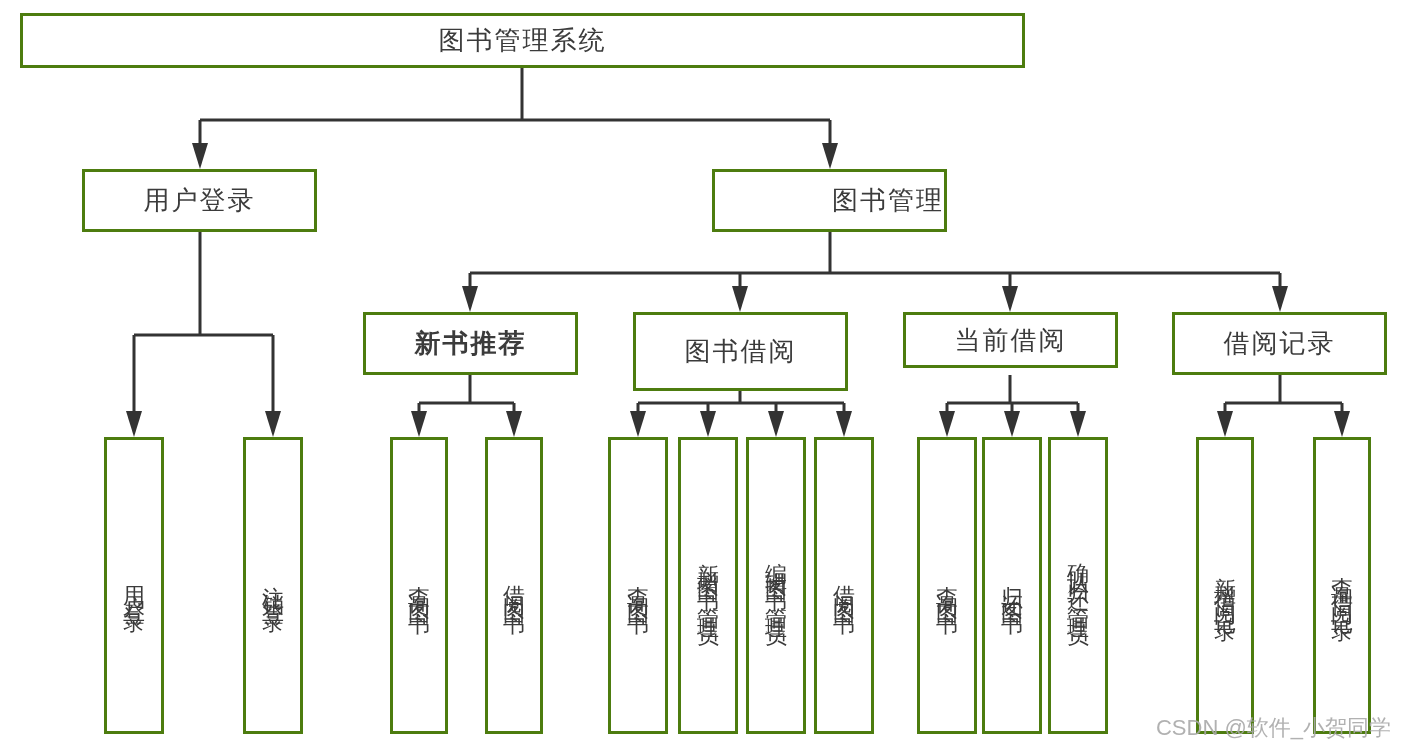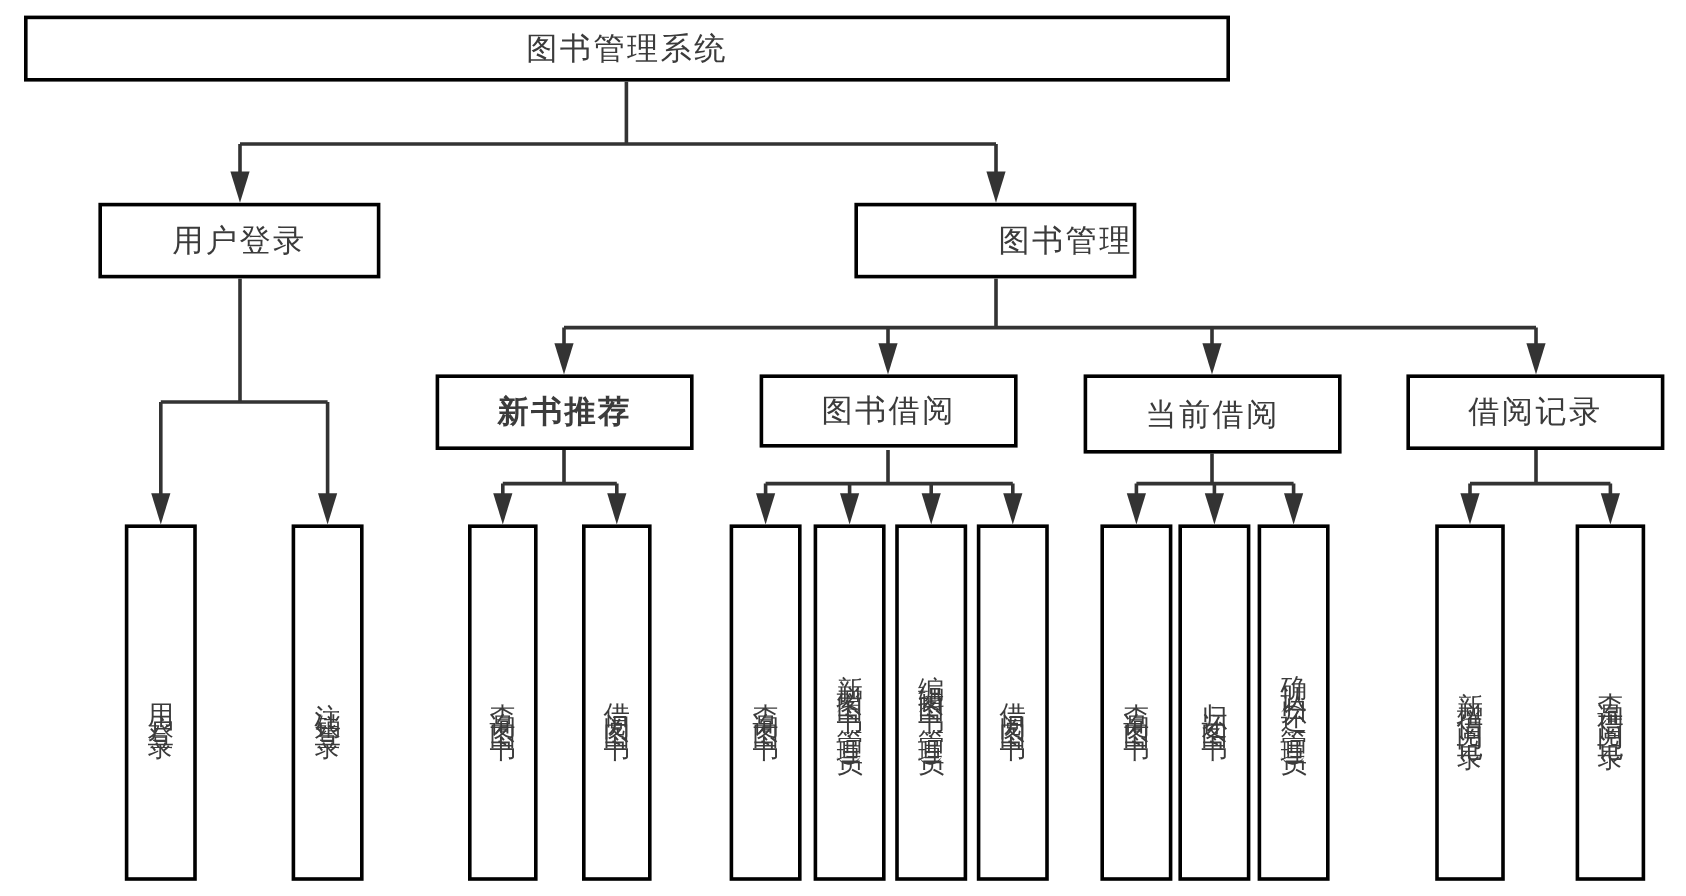--- a/index.html
+++ b/index.html
@@ -20,38 +20,38 @@
     left: 0;
     top: 0;
     width: 1405px;
     height: 747px;
     z-index: 1;
   }
   .node {
     position: absolute;
     box-sizing: border-box;
     background: #ffffff;
-    border: 3px solid #000000;
+    border: 3px solid #4d7c0f;
     color: #3b3b3b;
     display: flex;
     align-items: center;
     justify-content: center;
     z-index: 2;
   }
   .hbox {
     font-size: 26px;
     letter-spacing: 2px;
     white-space: nowrap;
   }
   .root-box   { left: 20px;   top: 13px;  width: 1005px; height: 55px; }
   .lvl1-left  { left: 82px;   top: 169px; width: 235px;  height: 63px; }
   .lvl1-right { left: 712px;  top: 169px; width: 235px;  height: 63px; justify-content: flex-end; }
   .lvl2-a { left: 363px;  top: 312px; width: 215px; height: 63px; font-weight: bold; }
-  .lvl2-b { left: 633px;  top: 312px; width: 215px; height: 61px; }
-  .lvl2-c { left: 903px;  top: 312px; width: 215px; height: 66px; }
+  .lvl2-b { left: 633px;  top: 312px; width: 215px; height: 79px; }
+  .lvl2-c { left: 903px;  top: 312px; width: 215px; height: 56px; }
   .lvl2-d { left: 1172px; top: 312px; width: 215px; height: 63px; }
   .leaf {
     top: 437px;
     height: 297px;
     width: 60px;
   }
   .leaf span {
     writing-mode: vertical-rl;
     text-orientation: mixed;
     font-size: 22px;
@@ -192,14 +192,15 @@
     <span>确认归还（管理员）</span>
   </div>
 
   <div class="node leaf br1">
     <span>新增借阅记录</span>
   </div>
   <div class="node leaf br2">
     <span>查询借阅记录</span>
   </div>
 
+  <div class="watermark">CSDN @软件_小贺同学</div>
 
 </div>
 
 </body></html>

